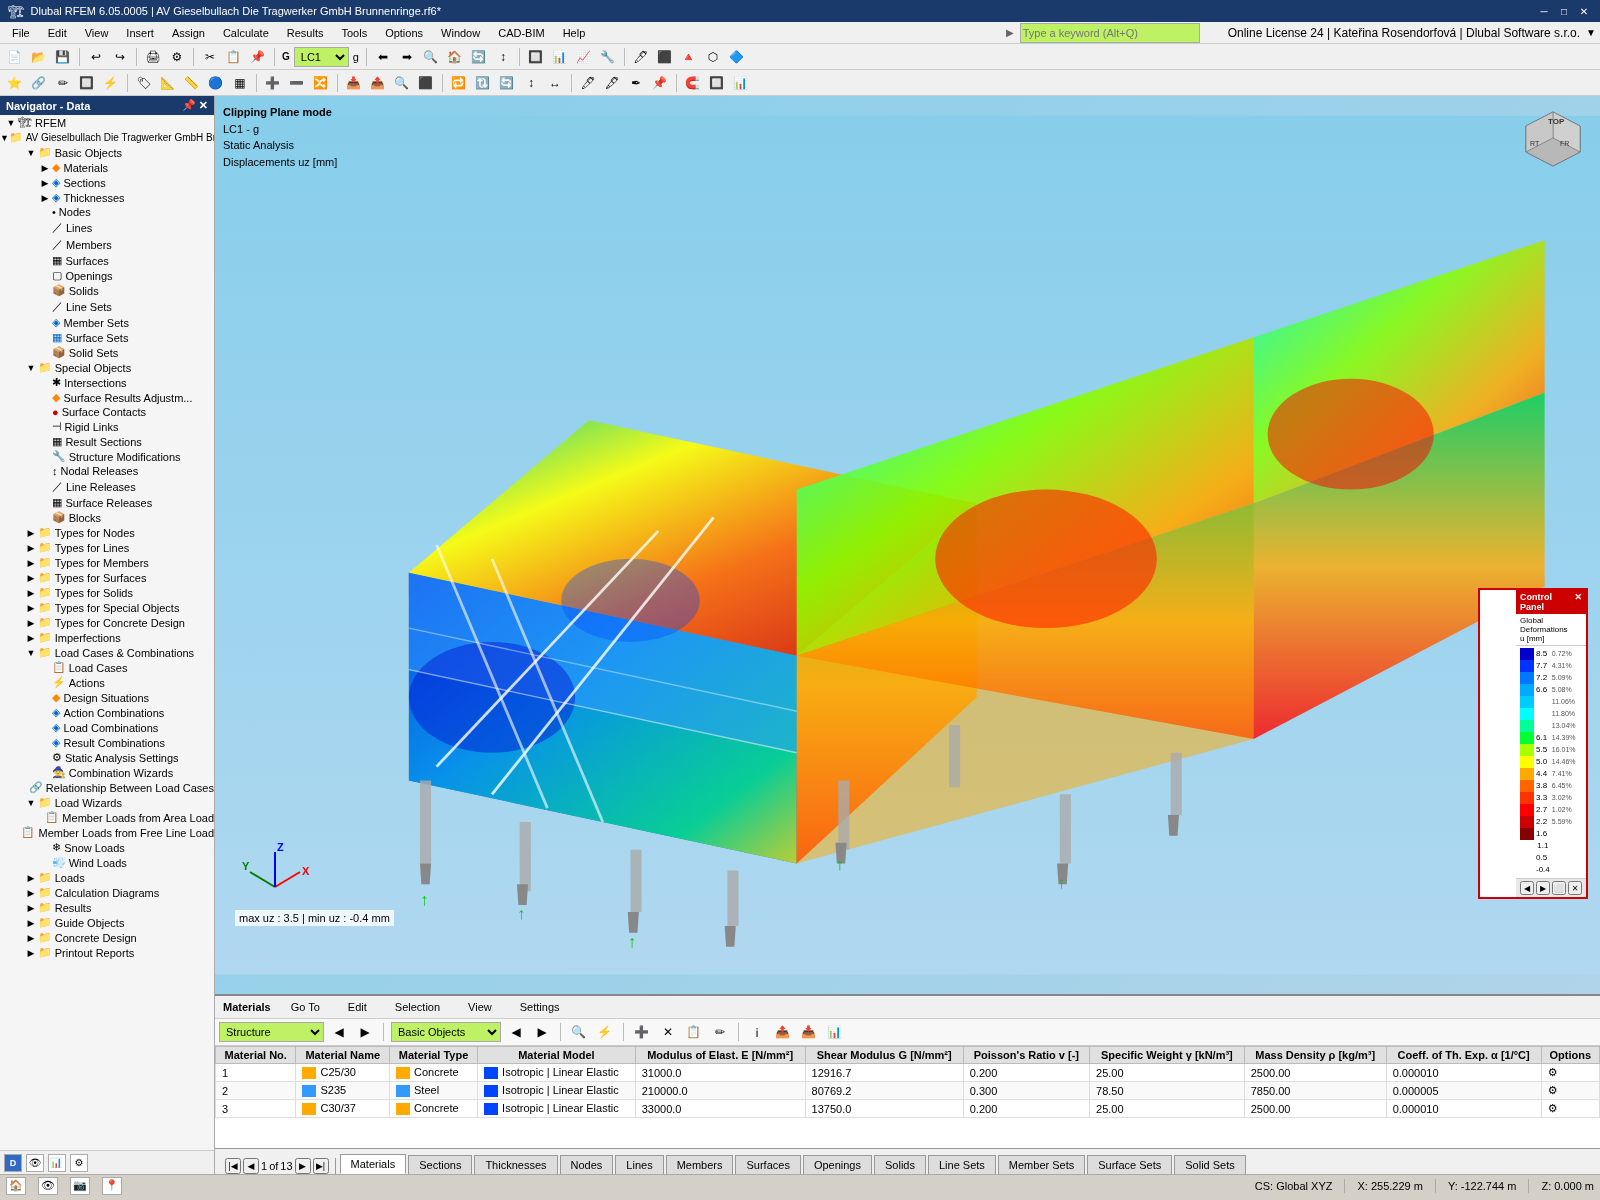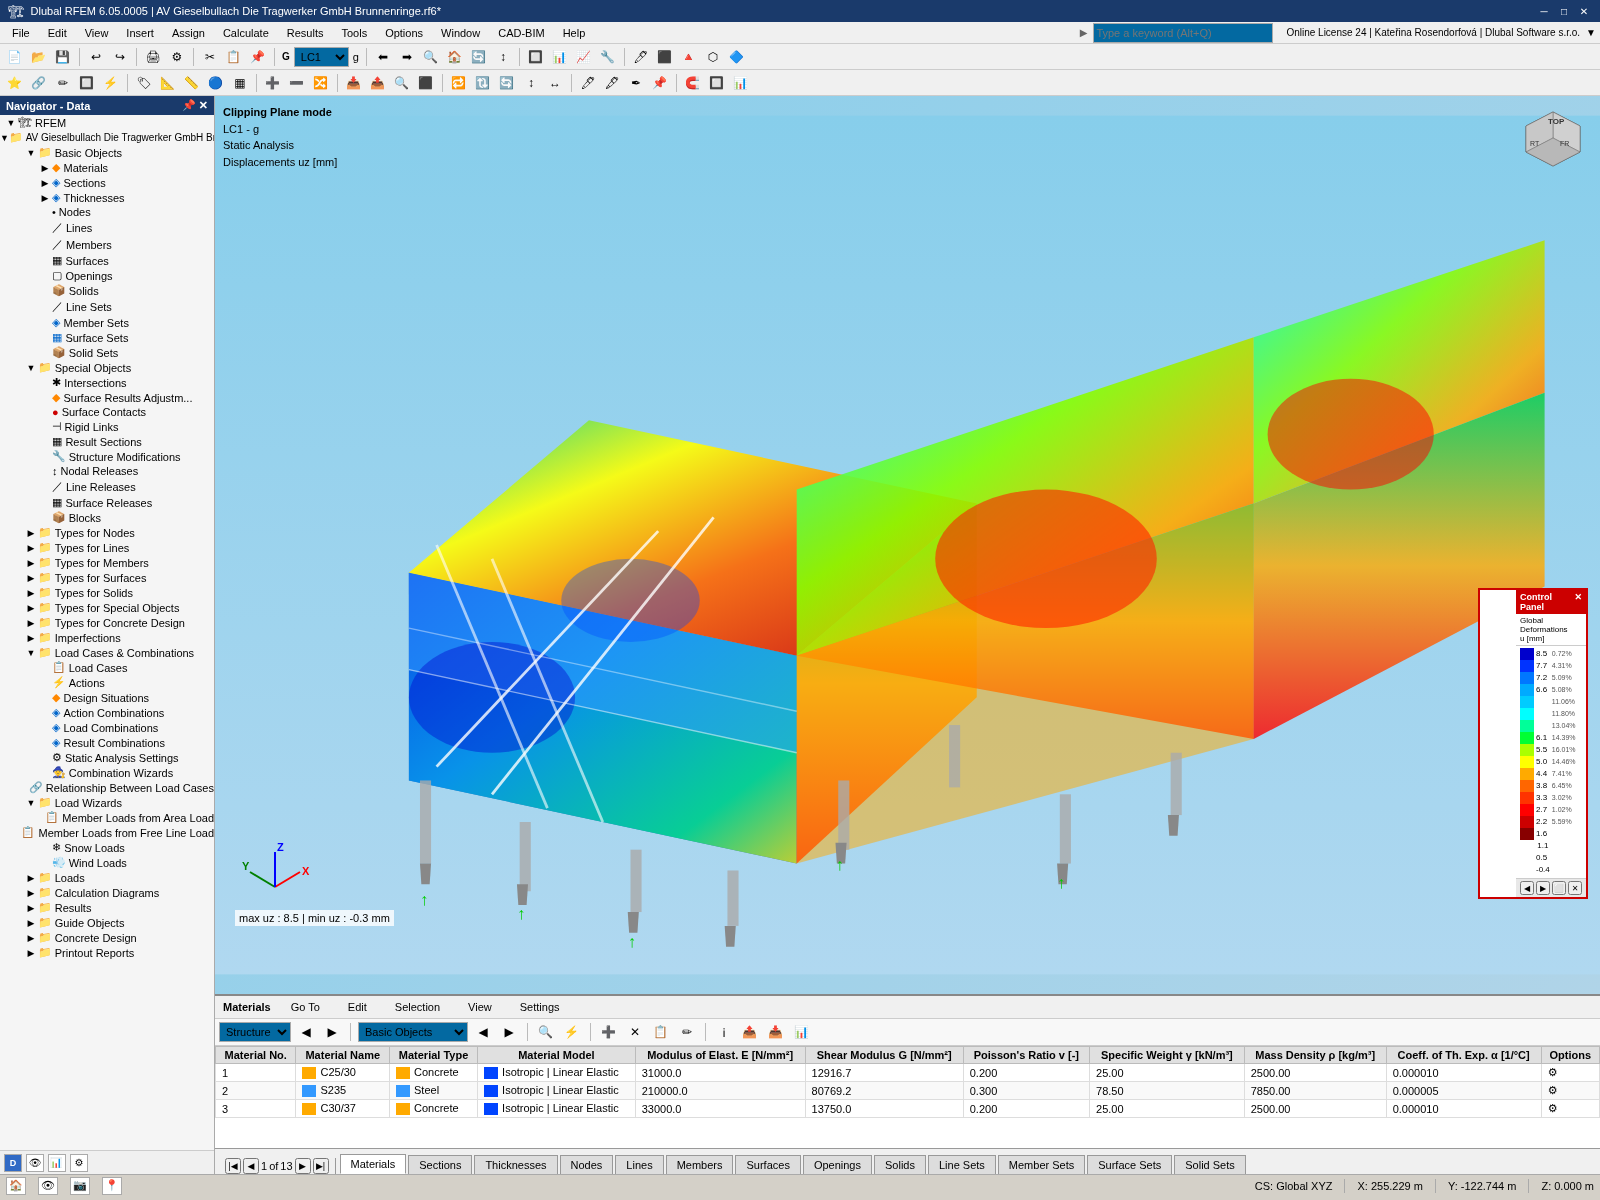--- a/index.html
+++ b/index.html
@@ -12,21 +12,21 @@
     .title-btn { width: 16px; height: 16px; display: flex; align-items: center; justify-content: center; cursor: pointer; font-size: 10px; color: white; }
     
     
     .menu-bar { background: #f0f0f0; height: 22px; display: flex; align-items: center; padding: 0 4px; border-bottom: 1px solid #ccc; gap: 2px; }
     .menu-item { padding: 2px 8px; cursor: pointer; font-size: 11px; }
     
     
     .toolbar { background: #f0f0f0; height: 26px; display: flex; align-items: center; padding: 2px 4px; border-bottom: 1px solid #ccc; gap: 2px; flex-wrap: nowrap; overflow: hidden; }
     .toolbar-btn { width: 22px; height: 22px; border: 1px solid transparent; background: transparent; cursor: pointer; display: flex; align-items: center; justify-content: center; font-size: 12px; }
     .toolbar-sep { width: 1px; height: 18px; background: #bbb; margin: 0 3px; }
-    .toolbar-combo { height: 20px; font-size: 11px; border: 1px solid #aaa; background: #0369a1; padding: 0 2px; }
+    .toolbar-combo { height: 20px; font-size: 11px; border: 1px solid #aaa; background: #bef264; padding: 0 2px; }
     
     
     .main-layout { display: flex; height: calc(1200px - 22px - 22px - 26px - 26px - 26px); }
     
     
     .navigator { width: 215px; background: #f5f5f5; border-right: 1px solid #aaa; display: flex; flex-direction: column; overflow: hidden; }
     .nav-header { background: #1a3a6b; color: white; padding: 3px 6px; font-size: 11px; font-weight: bold; display: flex; justify-content: space-between; align-items: center; }
     .nav-header-btns { display: flex; gap: 3px; }
     .nav-header-btn { color: white; cursor: pointer; font-size: 11px; }
     .nav-tree { overflow-y: auto; flex: 1; font-size: 11px; }
@@ -107,21 +107,21 @@
   <span class="menu-item">Calculate</span>
   <span class="menu-item">Results</span>
   <span class="menu-item">Tools</span>
   <span class="menu-item">Options</span>
   <span class="menu-item">Window</span>
   <span class="menu-item">CAD-BIM</span>
   <span class="menu-item">Help</span>
   <div style="flex:1;"></div>
   <span style="font-size:10px;color:#666;margin-right:4px;">▶ </span>
   <input type="text" class="toolbar-combo" style="width: 180px;" placeholder="Type a keyword (Alt+Q)">
-  <span style="margin-left:11px;font-size:10px;">Online License 24 | Kateřina Rosendorfová | Dlubal Software s.r.o.</span>
+  <span style="margin-left:26px;font-size:12px;">Online License 24 | Kateřina Rosendorfová | Dlubal Software s.r.o.</span>
   <span style="margin-left:4px;font-size:10px;cursor:pointer;">▼</span>
 </div>
 
 <div class="toolbar">
   <button class="toolbar-btn" title="New">📄</button>
   <button class="toolbar-btn" title="Open">📂</button>
   <button class="toolbar-btn" title="Save">💾</button>
   <div class="toolbar-sep"></div>
   <button class="toolbar-btn">↩</button>
   <button class="toolbar-btn">↪</button>
@@ -675,21 +675,21 @@
           <line x1="35" y1="50" x2="60" y2="35" stroke="red" stroke-width="2"></line>
           <text x="62" y="38" fill="red" font-size="11" font-weight="bold">X</text>
           <line x1="35" y1="50" x2="10" y2="35" stroke="green" stroke-width="2"></line>
           <text x="2" y="33" fill="green" font-size="11" font-weight="bold">Y</text>
           <line x1="35" y1="50" x2="35" y2="15" stroke="blue" stroke-width="2"></line>
           <text x="37" y="14" fill="blue" font-size="11" font-weight="bold">Z</text>
         </svg>
       </div>
 
       
-      <div class="minmax-info" style="position:absolute;bottom:68px;left:20px;font-size:11px;background:rgba(255,255,255,0.8);padding:2px 4px;">max uz : 8.5 | min uz : -0.3 mm</div>
+      <div class="minmax-info" style="position:absolute;bottom:68px;left:20px;font-size:11px;background:rgba(255,255,255,0.8);padding:2px 4px;">max uz : 3.5 | min uz : -0.4 mm</div>
 
       
       <div class="cube-nav" style="position:absolute;top:8px;right:12px;">
         <svg width="70" height="70">
 
           <polygon points="35,8 62,22 62,48 35,62 8,48 8,22" fill="#e8e8e8" stroke="#666" stroke-width="1"></polygon>
           <polygon points="35,8 62,22 62,48 35,34" fill="#d0d0d0" stroke="#666" stroke-width="0.5"></polygon>
           <polygon points="35,8 8,22 8,48 35,34" fill="#c8c8c8" stroke="#666" stroke-width="0.5"></polygon>
           <polygon points="35,34 62,48 35,62 8,48" fill="#b8b8b8" stroke="#666" stroke-width="0.5"></polygon>
           <text x="30" y="20" fill="#333" font-size="8" font-weight="bold">TOP</text>
@@ -778,21 +778,21 @@
       <div class="bottom-header">
         <span style="font-weight:bold;">Materials</span>
         <span class="menu-item">Go To</span>
         <span class="menu-item">Edit</span>
         <span class="menu-item">Selection</span>
         <span class="menu-item">View</span>
         <span class="menu-item">Settings</span>
       </div>
 
       <div class="bottom-toolbar">
-        <select class="toolbar-combo" style="width:72px;">
+        <select class="toolbar-combo" style="width:105px;">
           <option>Structure</option>
         </select>
         <button class="toolbar-btn">◀</button>
         <button class="toolbar-btn">▶</button>
         <div class="toolbar-sep"></div>
         <select class="toolbar-combo" style="width:110px;">
           <option>Basic Objects</option>
         </select>
         <button class="toolbar-btn">◀</button>
         <button class="toolbar-btn">▶</button>

